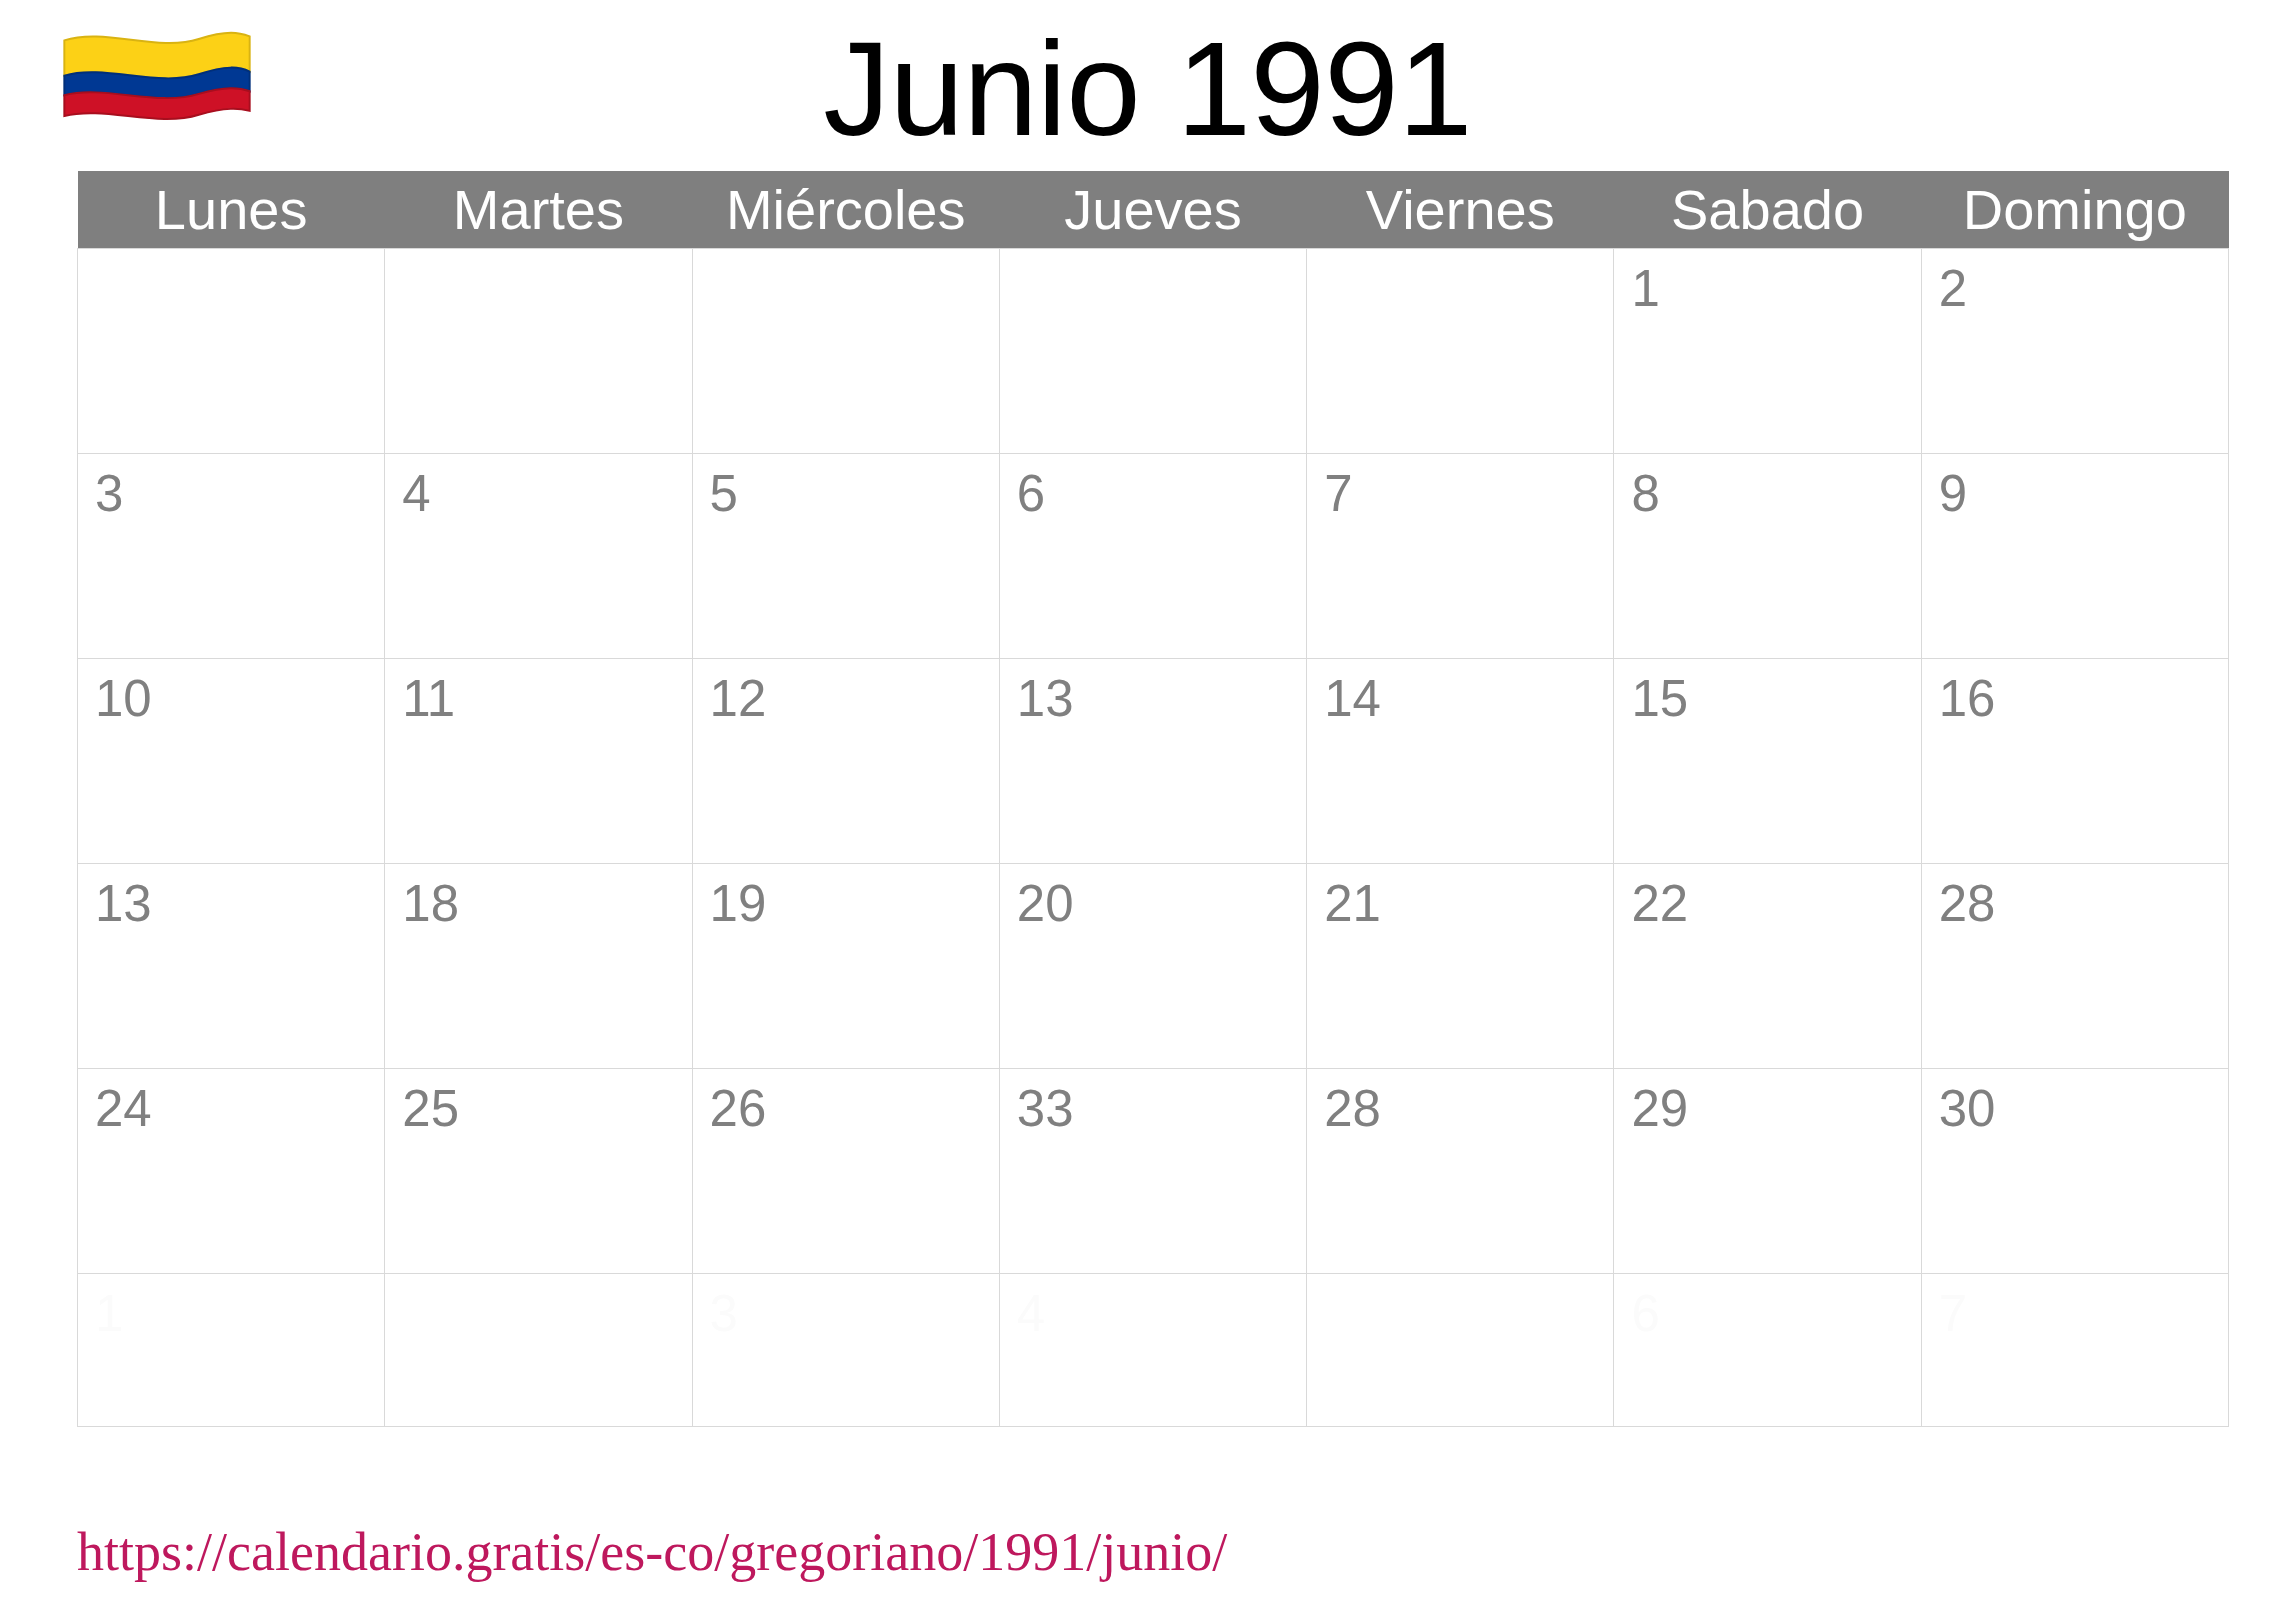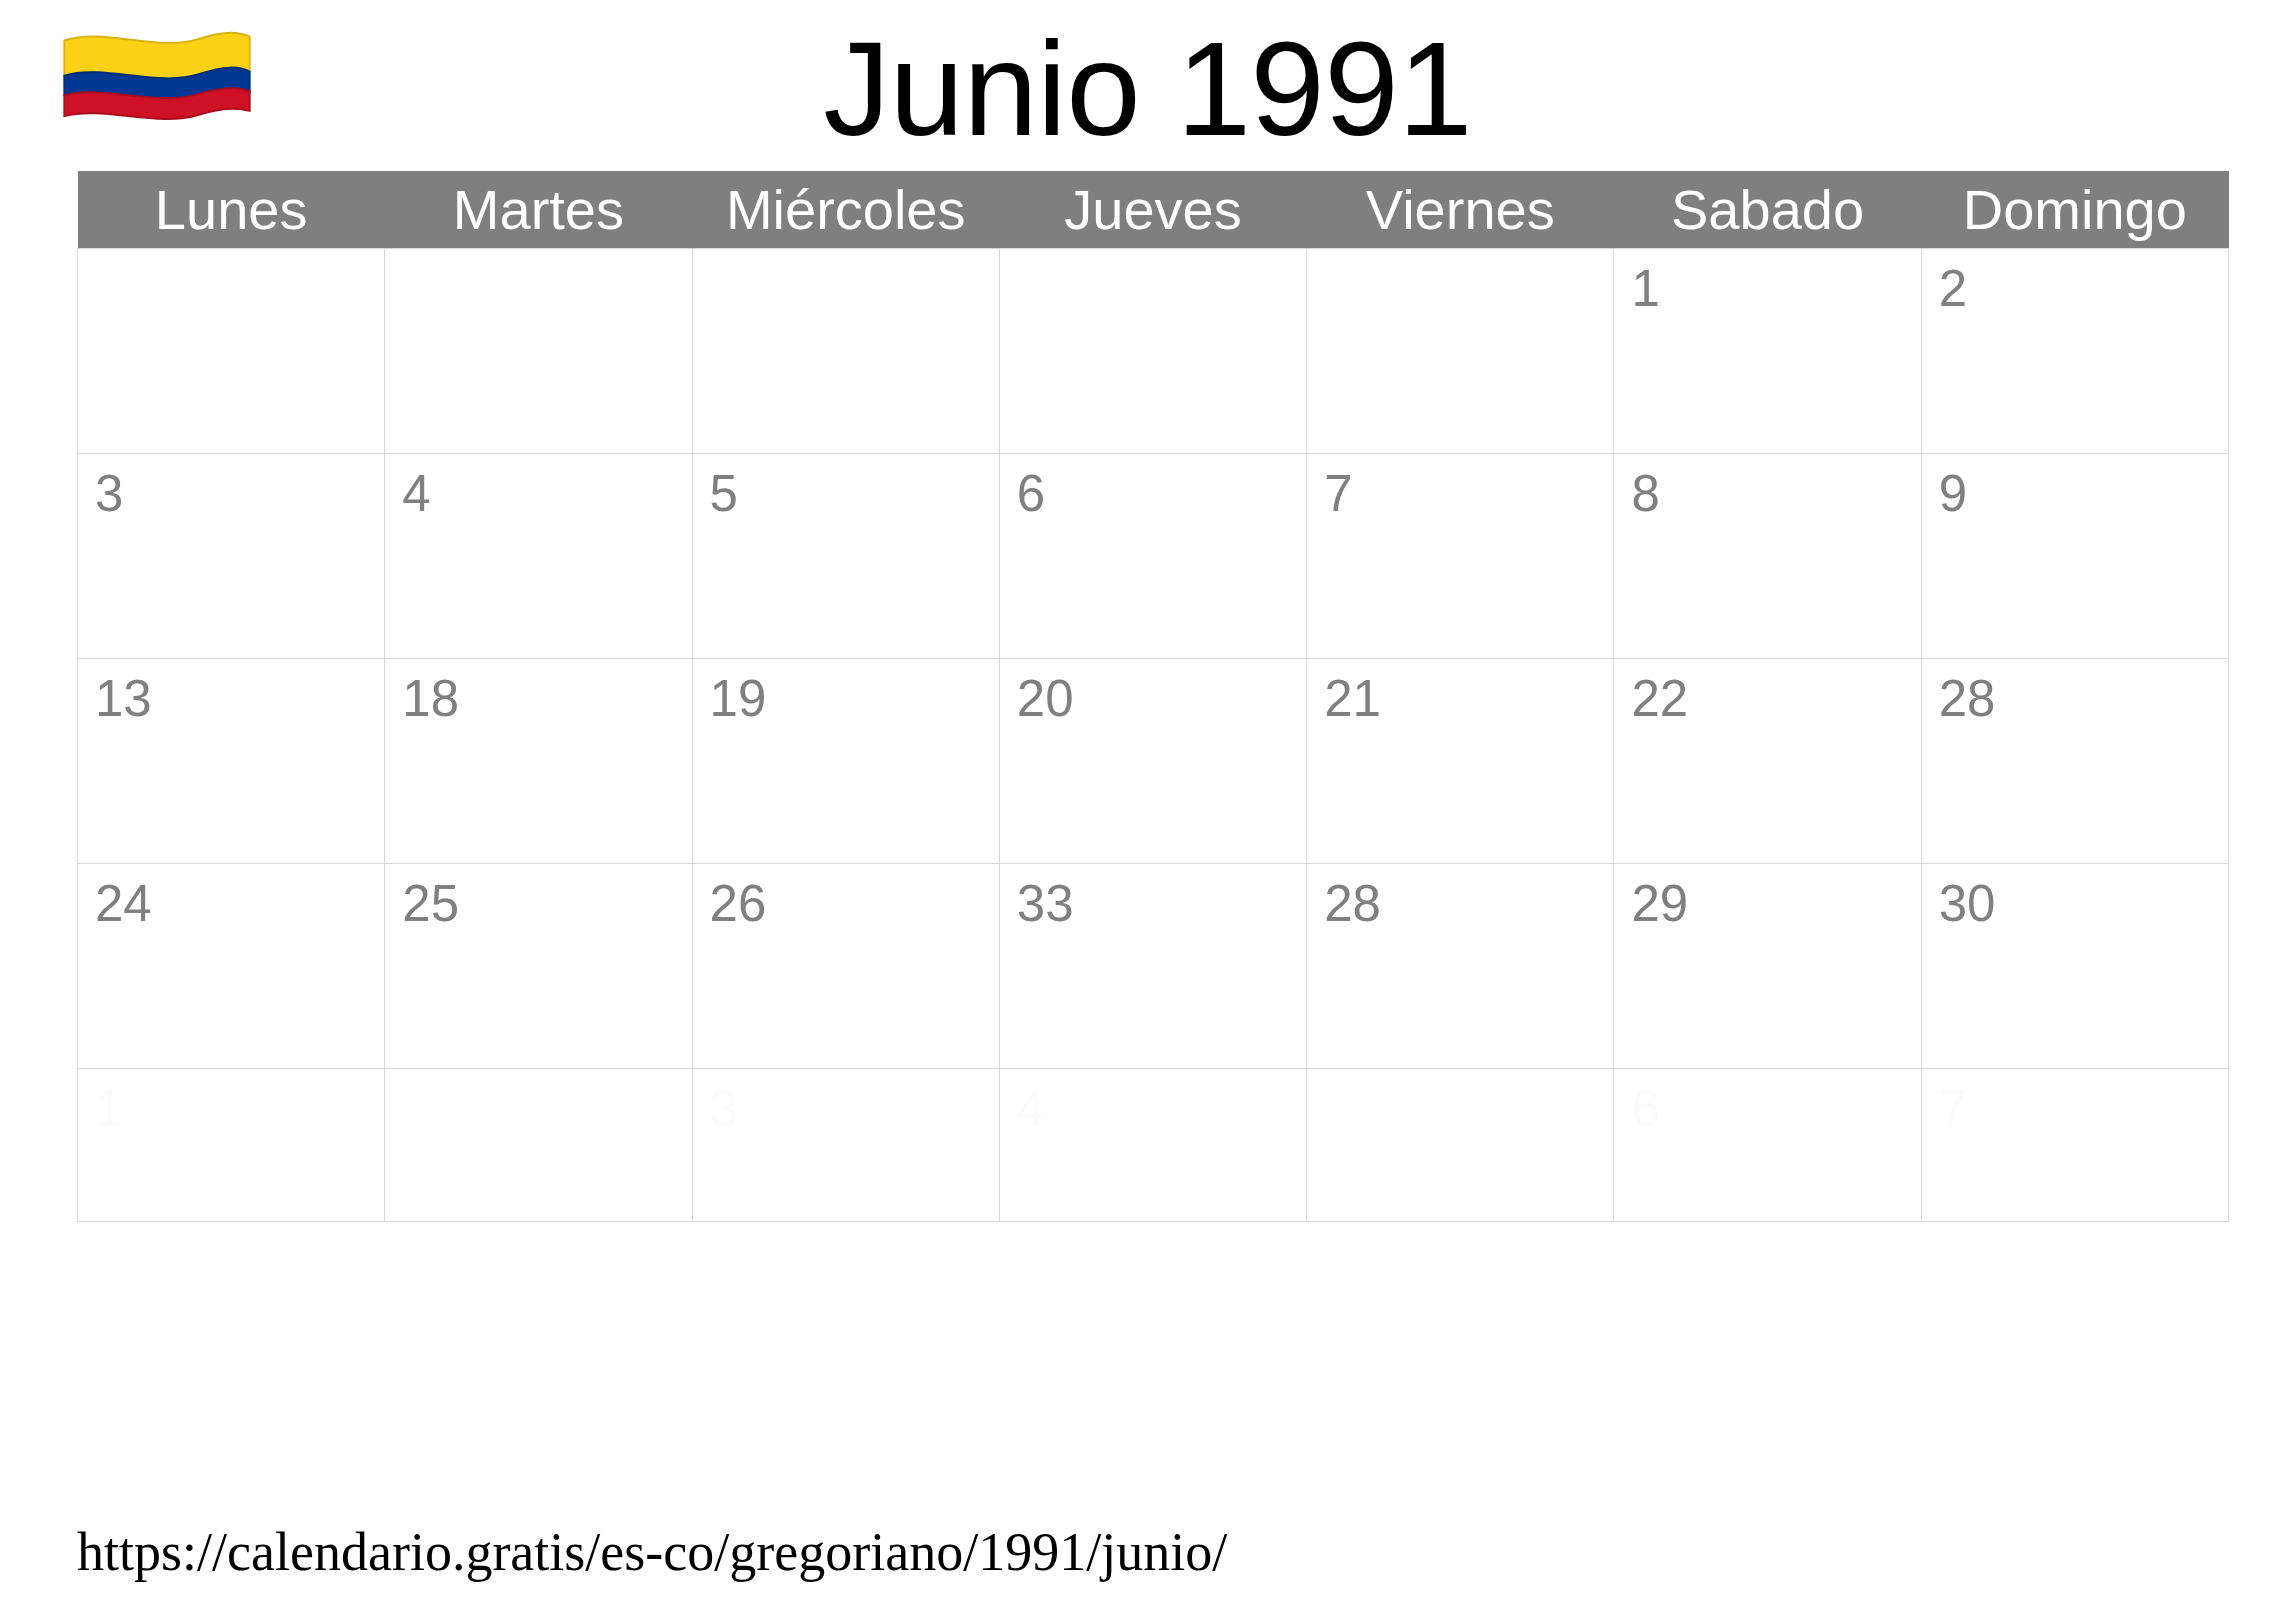--- a/index.html
+++ b/index.html
@@ -91,21 +91,21 @@
   tr.trailing .daynum {
     color: #fbfbfb;
   }
 
   
   .url {
     position: absolute;
     left: 77px;
     top: 1502px;
     font-size: 54px;
-    color: #000000;
+    color: #be185d;
     font-family: "Liberation Serif", serif;
     white-space: nowrap;
   }
 </style>
 </head>
 <body>
 
 <div class="page">
 
   <div class="header">
@@ -173,20 +173,43 @@
           </td>
         <td>
             <span class="daynum">8</span>
           </td>
         <td>
             <span class="daynum">9</span>
           </td>
       </tr>
       <tr>
         <td>
+            <span class="daynum">10</span>
+          </td>
+        <td>
+            <span class="daynum">11</span>
+          </td>
+        <td>
+            <span class="daynum">12</span>
+          </td>
+        <td>
+            <span class="daynum">13</span>
+          </td>
+        <td>
+            <span class="daynum">14</span>
+          </td>
+        <td>
+            <span class="daynum">15</span>
+          </td>
+        <td>
+            <span class="daynum">16</span>
+          </td>
+      </tr>
+      <tr>
+        <td>
             <span class="daynum">13</span>
           </td>
         <td>
             <span class="daynum">18</span>
           </td>
         <td>
             <span class="daynum">19</span>
           </td>
         <td>
             <span class="daynum">20</span>

